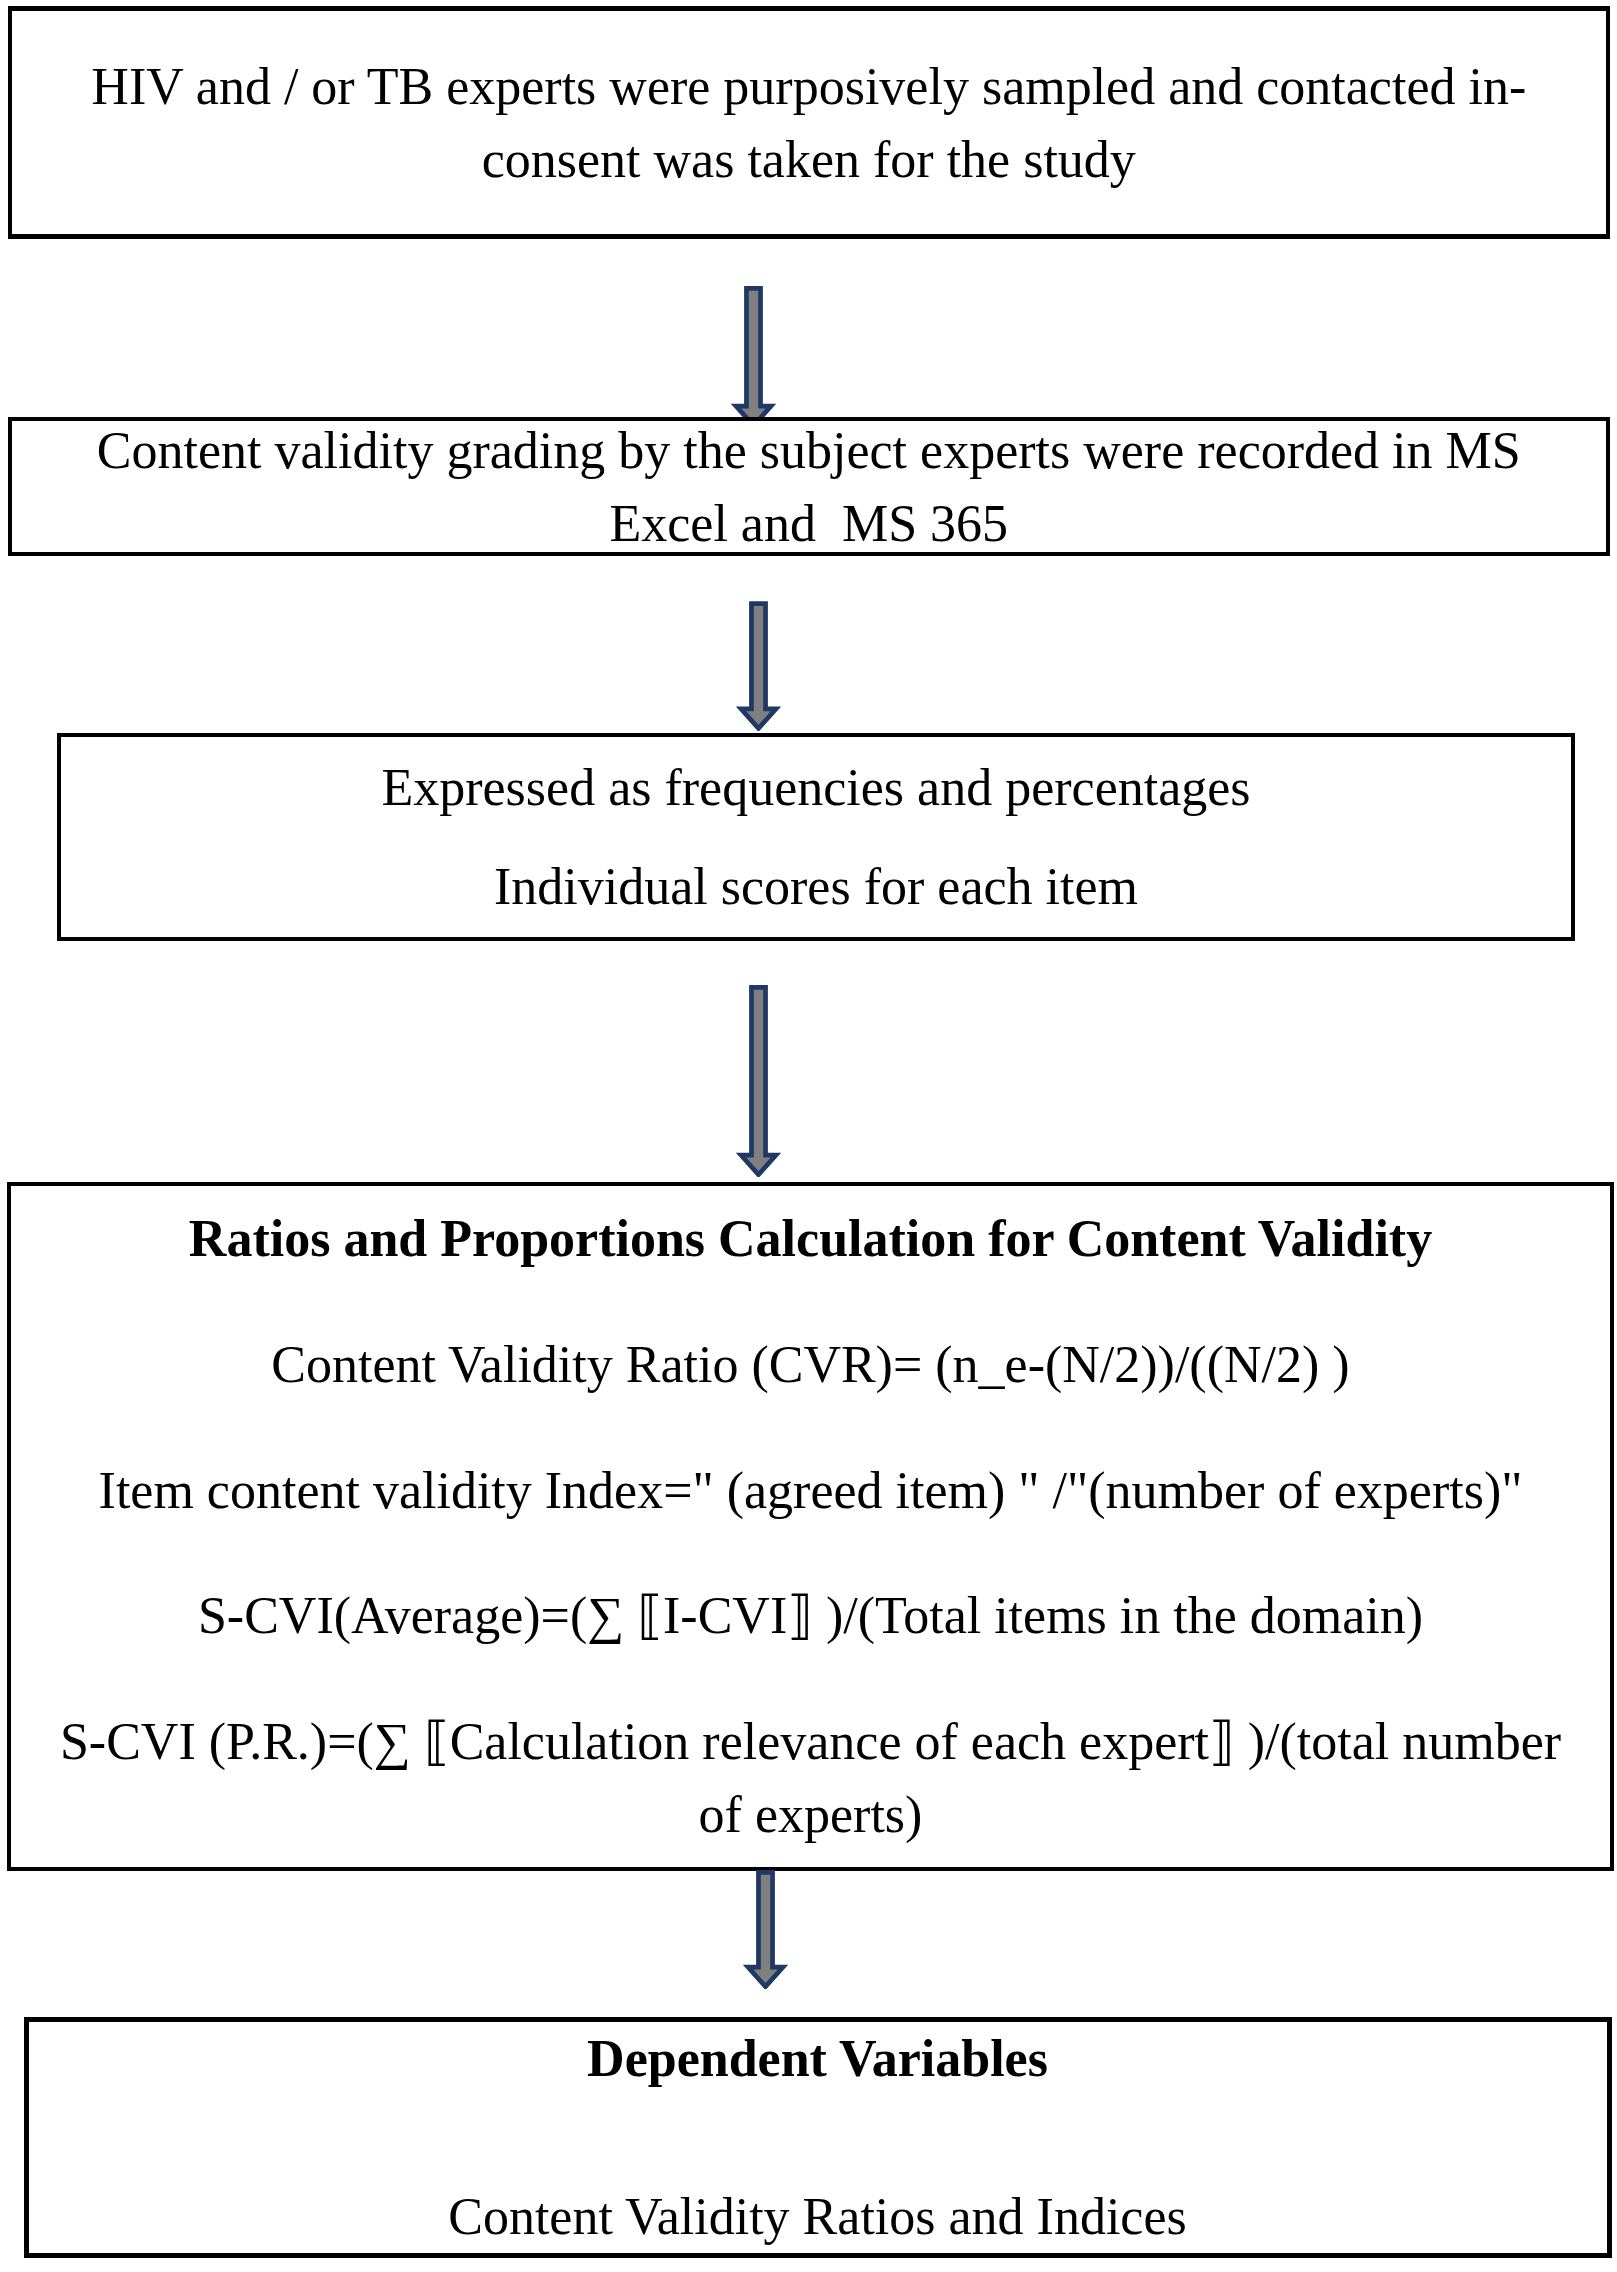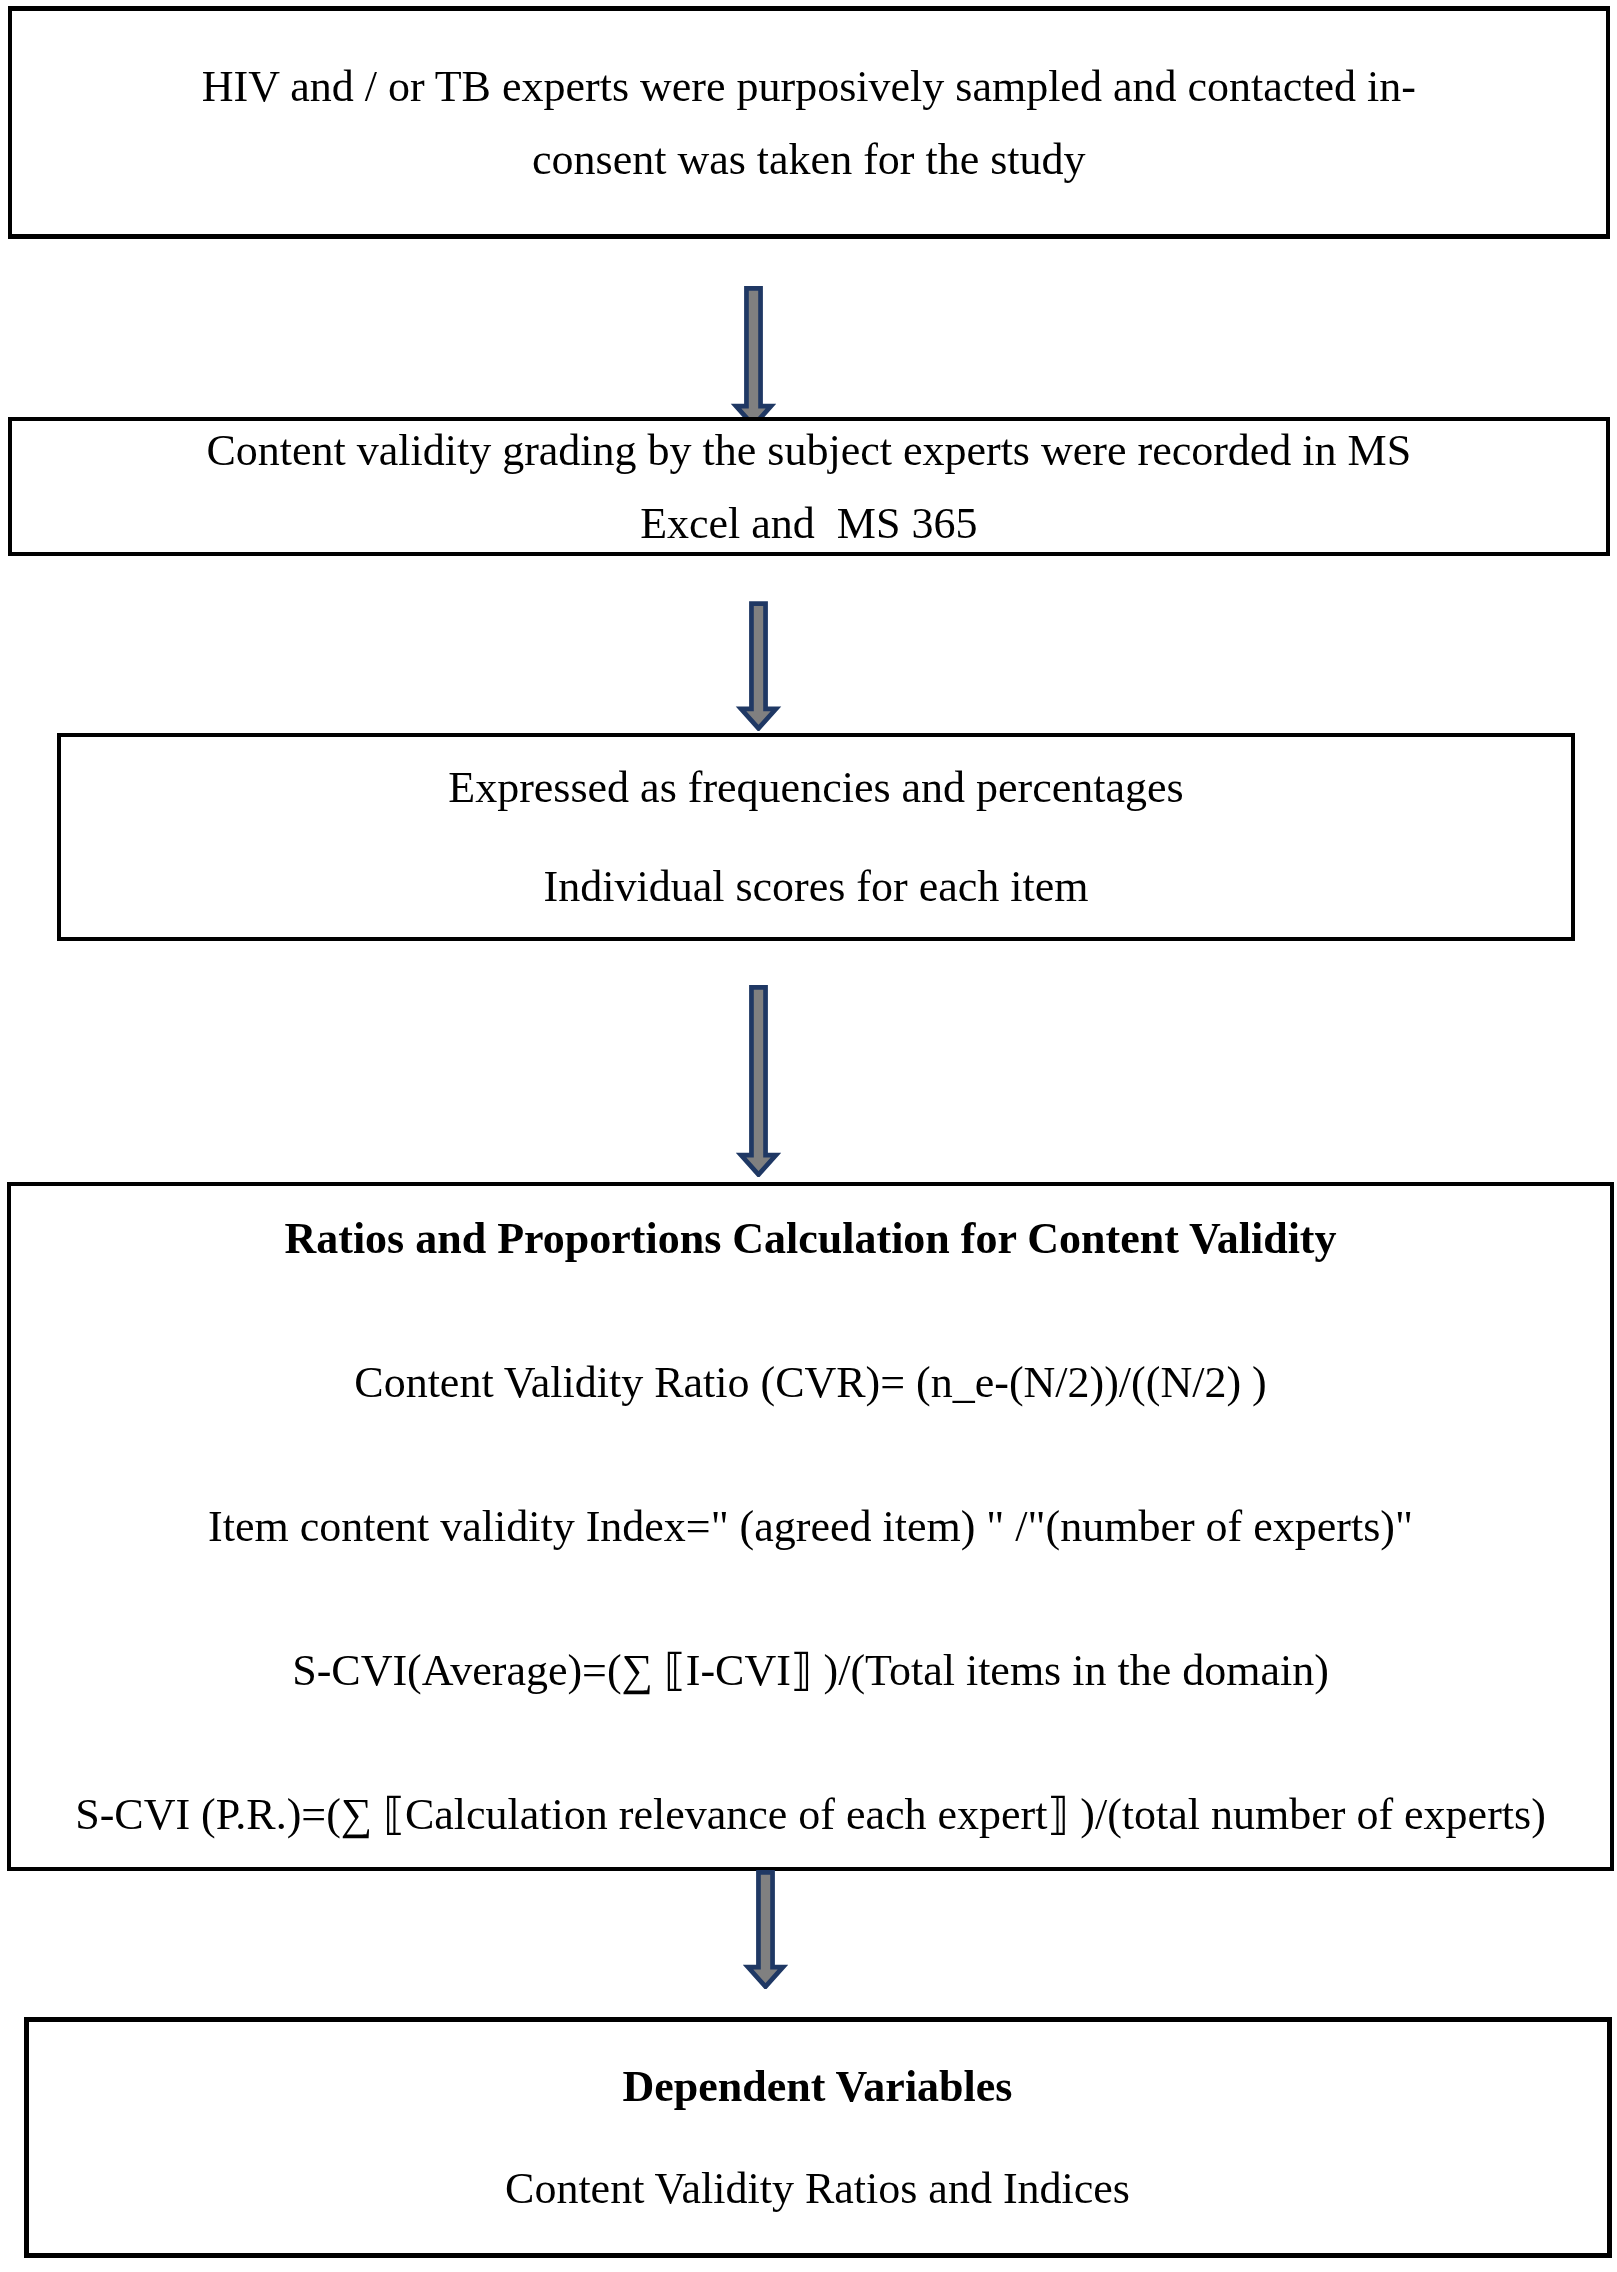--- a/index.html
+++ b/index.html
@@ -25,36 +25,36 @@
     box-sizing: border-box;
     border: 4.7px solid #000000;
     background: #ffffff;
     display: flex;
     flex-direction: column;
     align-items: center;
     justify-content: center;
     text-align: center;
   }
   .line {
-    font-size: 44px;
+    font-size: 52px;
     line-height: 73px;
     white-space: pre-wrap;
     max-width: 100%;
   }
   .bold { font-weight: bold; }
 
   .box-1 { left: 7.8px;  top: 6.3px;   width: 1602px; height: 233px;  border-width: 5.7px 4.7px; }
   .box-2 { left: 7.8px;  top: 417px;  width: 1602px; height: 139px; }
   .box-3 { left: 57px; top: 733px; width: 1518px; height: 208px; gap: 26px; }
   .box-4 {
     left: 7px; top: 1182px; width: 1607px; height: 689px;
     justify-content: space-between;
     padding: 15.7px 23.5px;
   }
-  .box-5 { left: 23.5px;  top: 2017px; width: 1588px; height: 241px; gap: 29px; border-width: 5.2px; }
+  .box-5 { left: 23.5px;  top: 2017px; width: 1588px; height: 241px; gap: 29px; border-width: 5.2px; justify-content: space-between; }
 
   .flow-arrow {
     position: absolute;
     width: 47px;
     line-height: 0;
   }
 </style>
 </head>
 <body>
 

